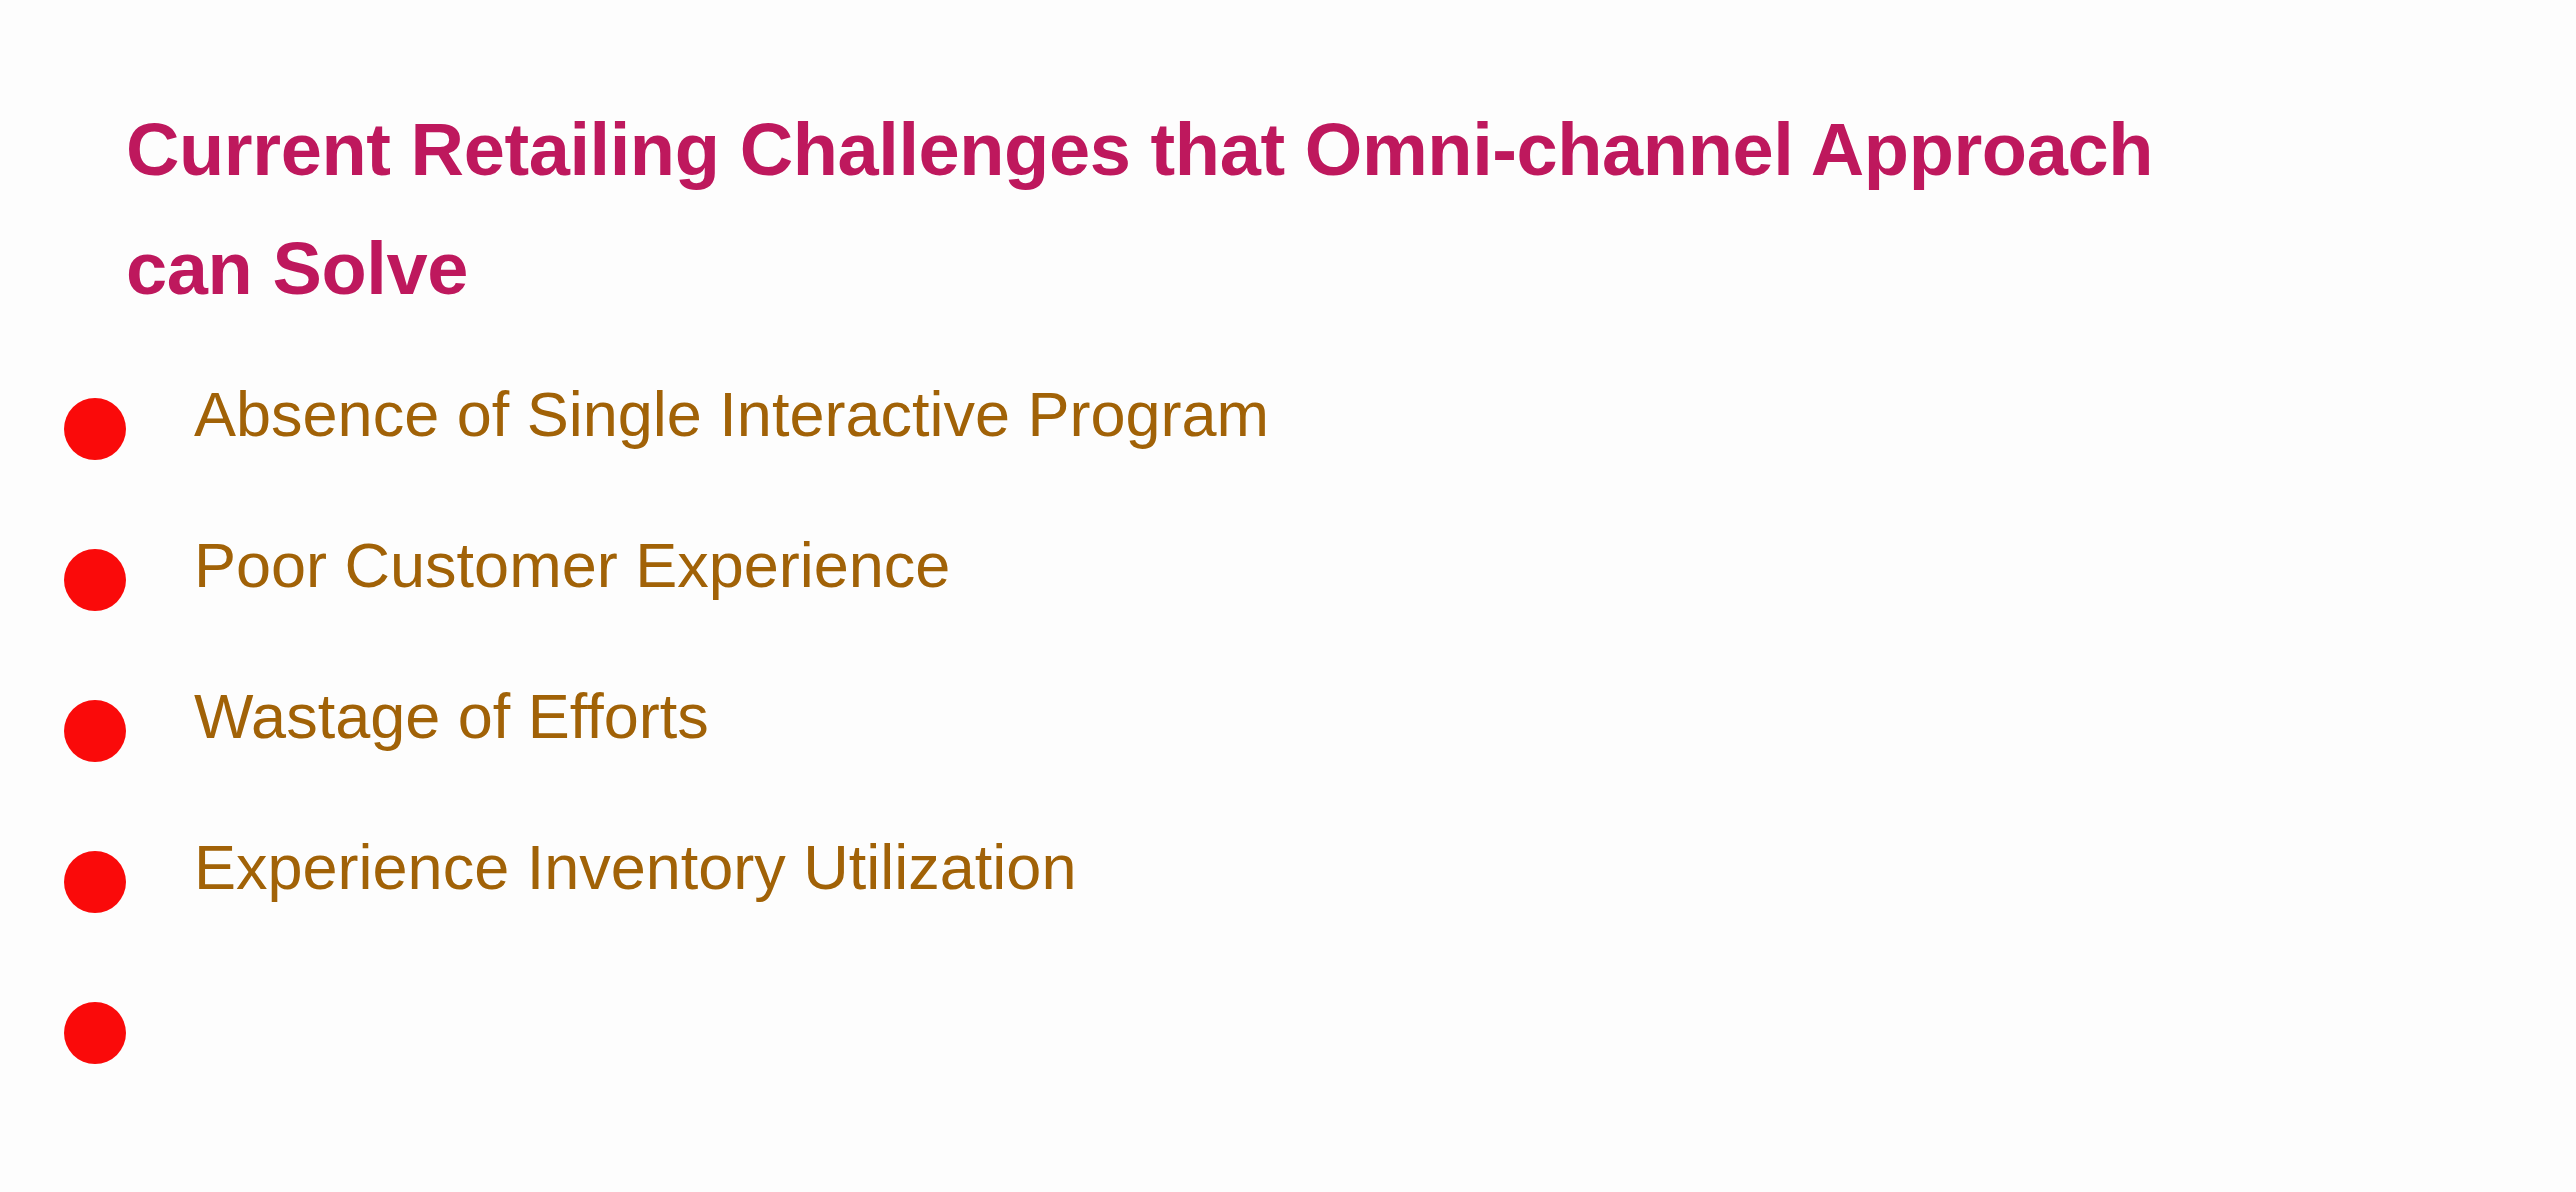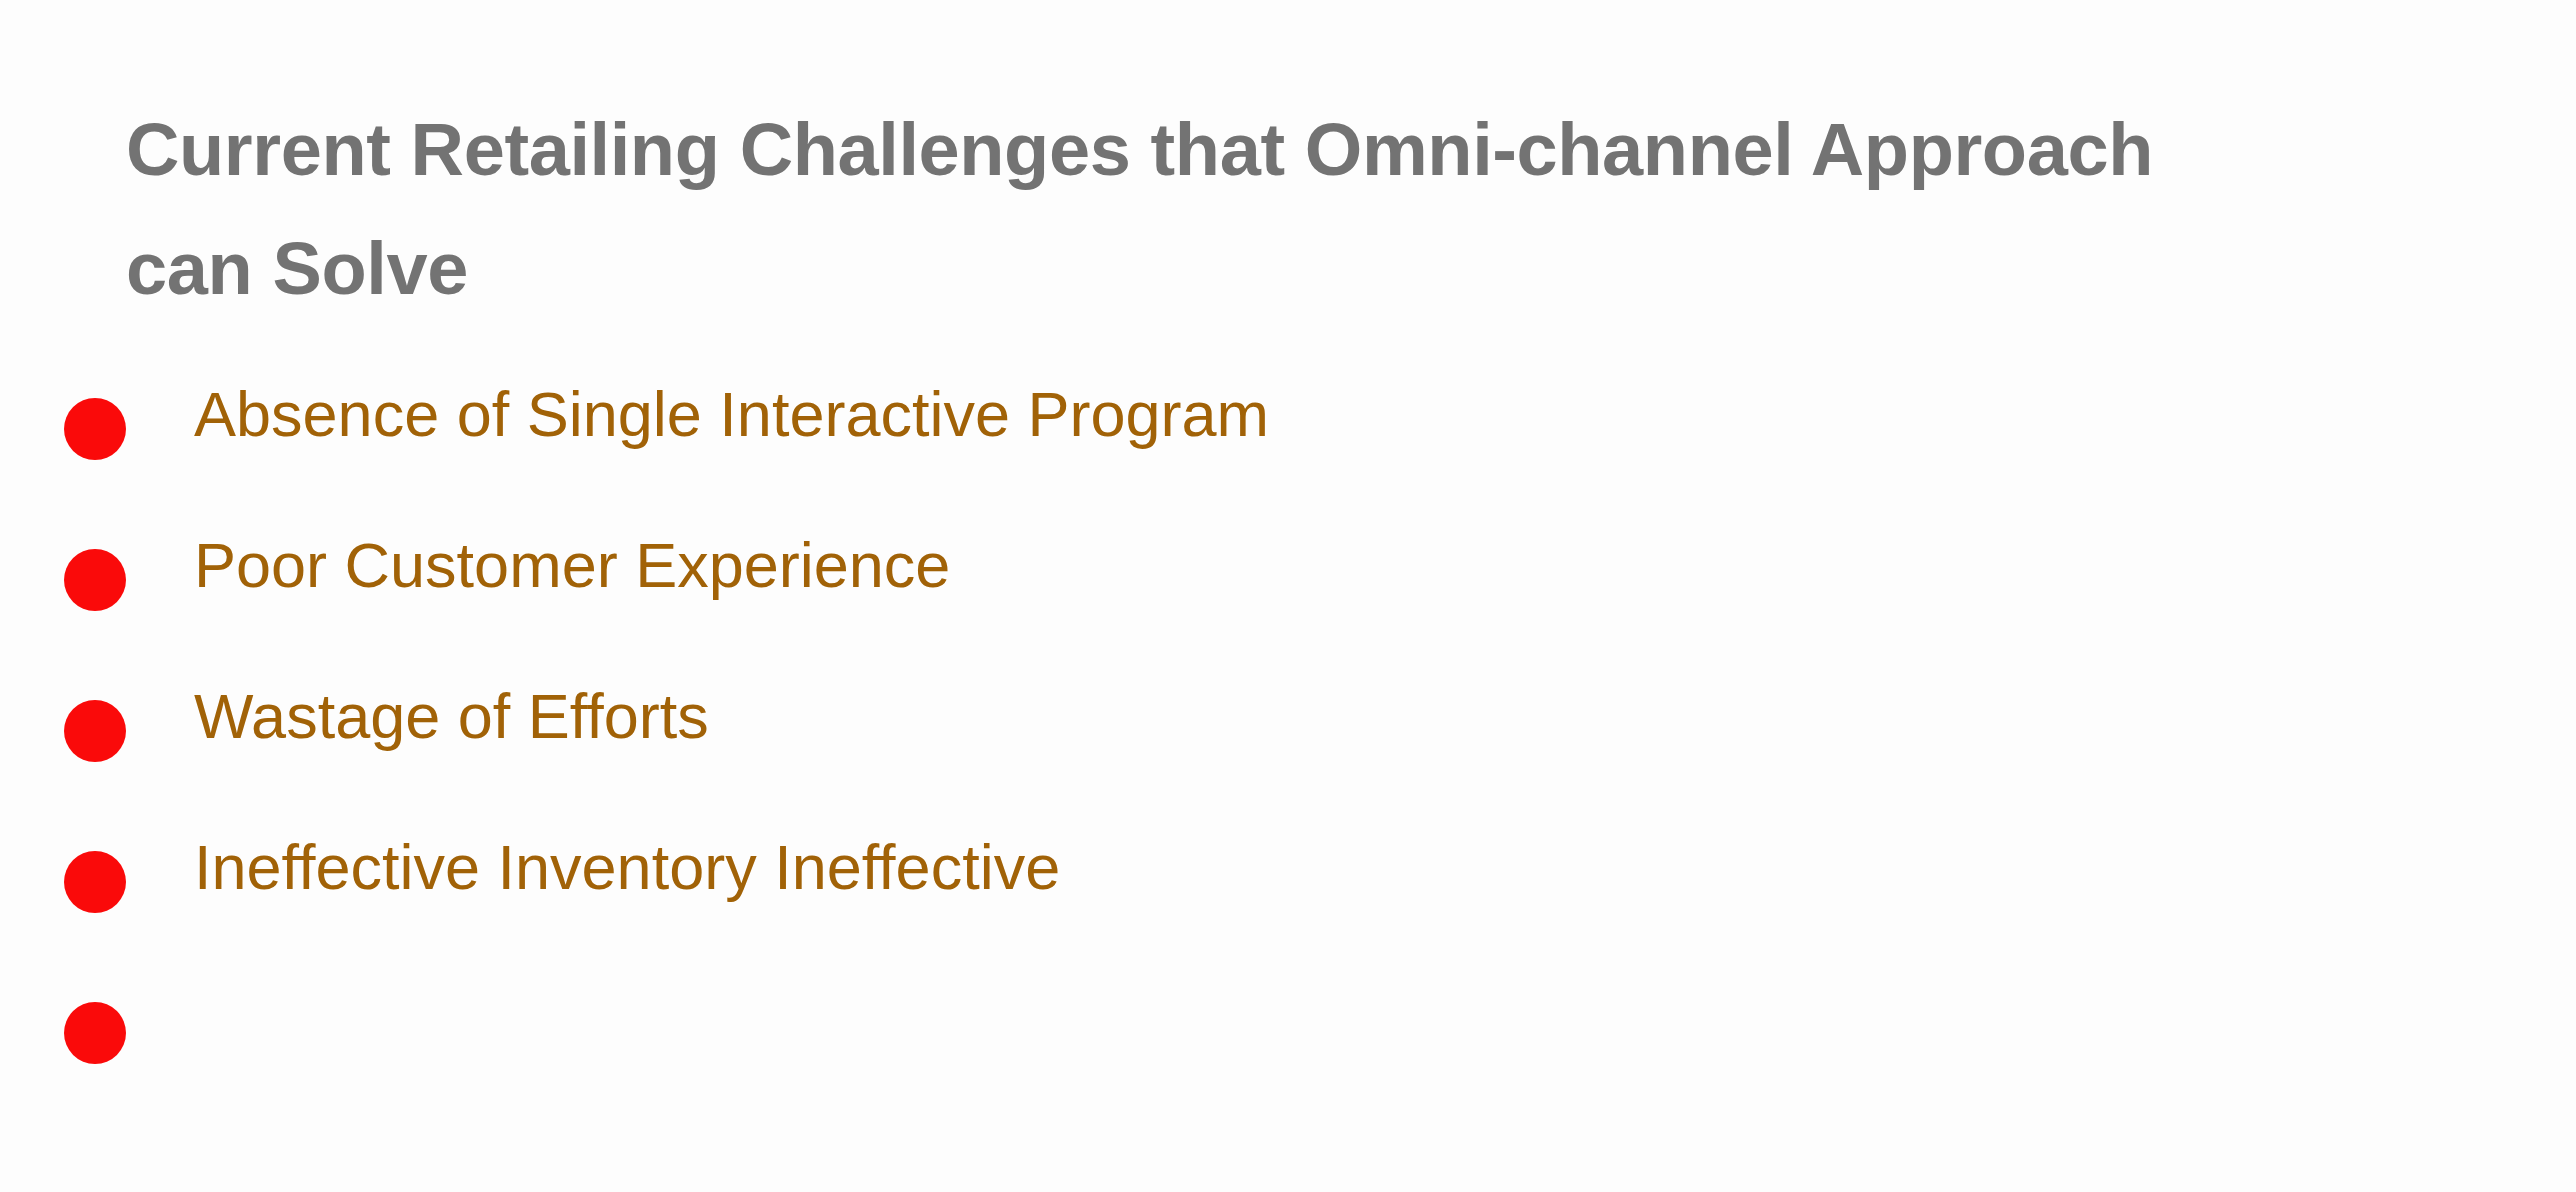--- a/index.html
+++ b/index.html
@@ -20,21 +20,21 @@
     inset: 0;
     background: #fdfdfd;
   }
 
   
   .slide-title {
     position: absolute;
     left: 126px;
     top: 40px;
     width: 2125px;
-    color: #737373;
+    color: #be185d;
     font-weight: 700;
     font-size: 74px;
     line-height: 1.62;
     letter-spacing: -0.4px;
     white-space: pre-wrap;
   }
 
   
   .bullet-list {
     position: absolute;
@@ -94,21 +94,21 @@
       <span class="bullet-text">Poor Customer Experience</span>
     </li>
 
     <li class="bullet-item">
       <span class="bullet-marker"></span>
       <span class="bullet-text">Wastage of Efforts</span>
     </li>
 
     <li class="bullet-item">
       <span class="bullet-marker"></span>
-      <span class="bullet-text">Ineffective Inventory Ineffective</span>
+      <span class="bullet-text">Experience Inventory Utilization</span>
     </li>
 
     <li class="bullet-item">
       <span class="bullet-marker"></span>
     </li>
 
   </ul>
 
 </div>
 

